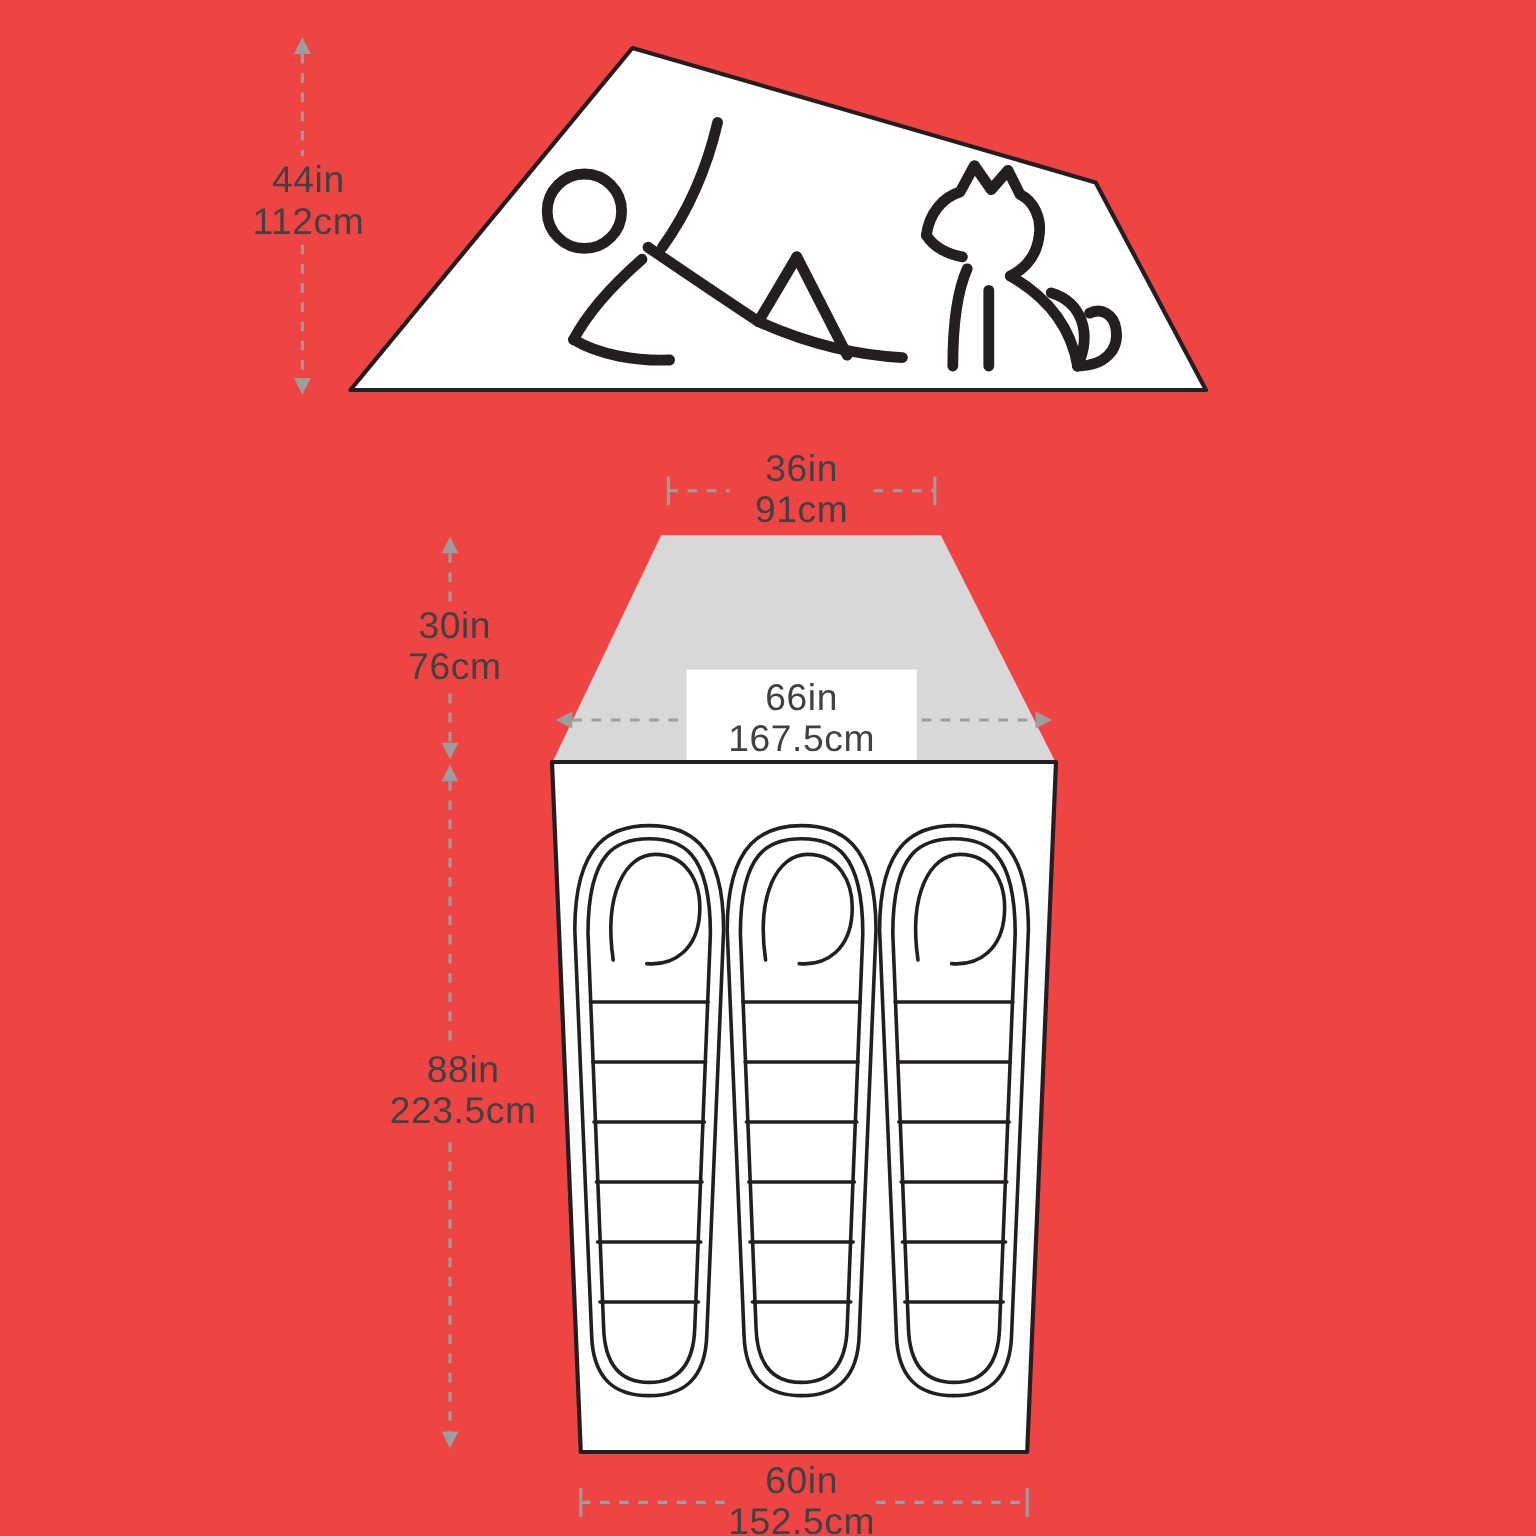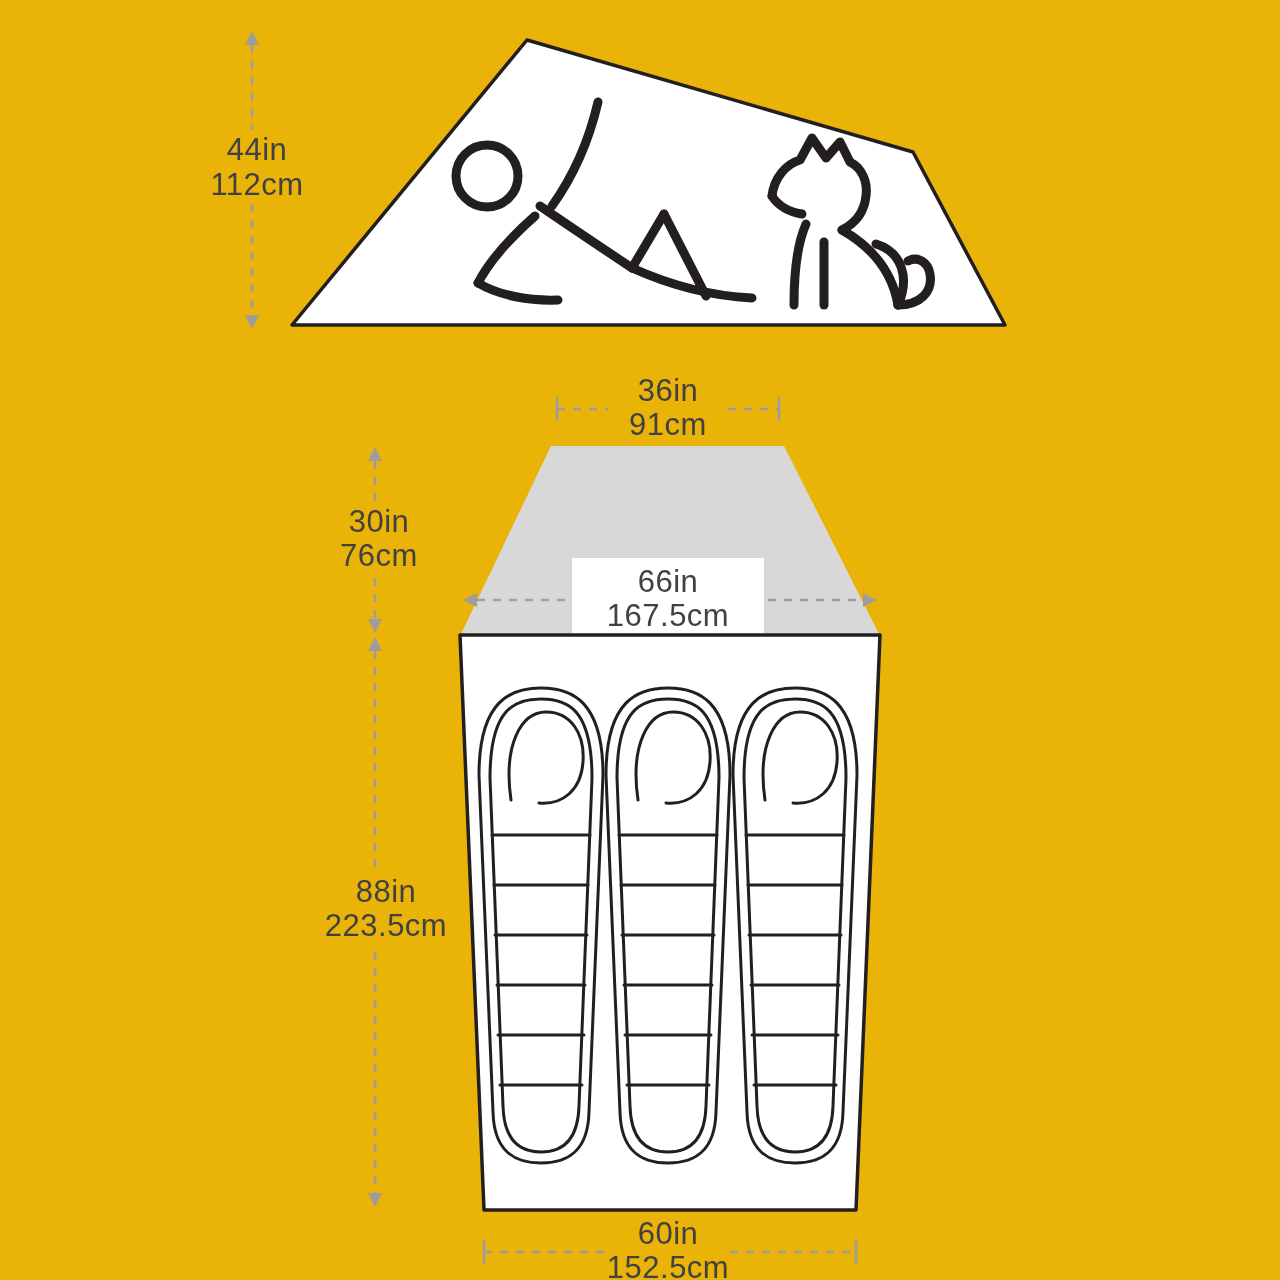--- a/index.html
+++ b/index.html
@@ -4,21 +4,21 @@
 <style>
   html, body {
     margin: 0;
     padding: 0;
     background: #ffffff;
   }
   .canvas {
     position: relative;
     width: 1280px;
     height: 1280px;
-    background: #eab308;
+    background: #ef4444;
     overflow: hidden;
   }
   svg { display: block; }
   .ln {
     fill: none;
     stroke: #231f20;
     stroke-width: 3.5;
     stroke-linecap: round;
     stroke-linejoin: round;
   }

